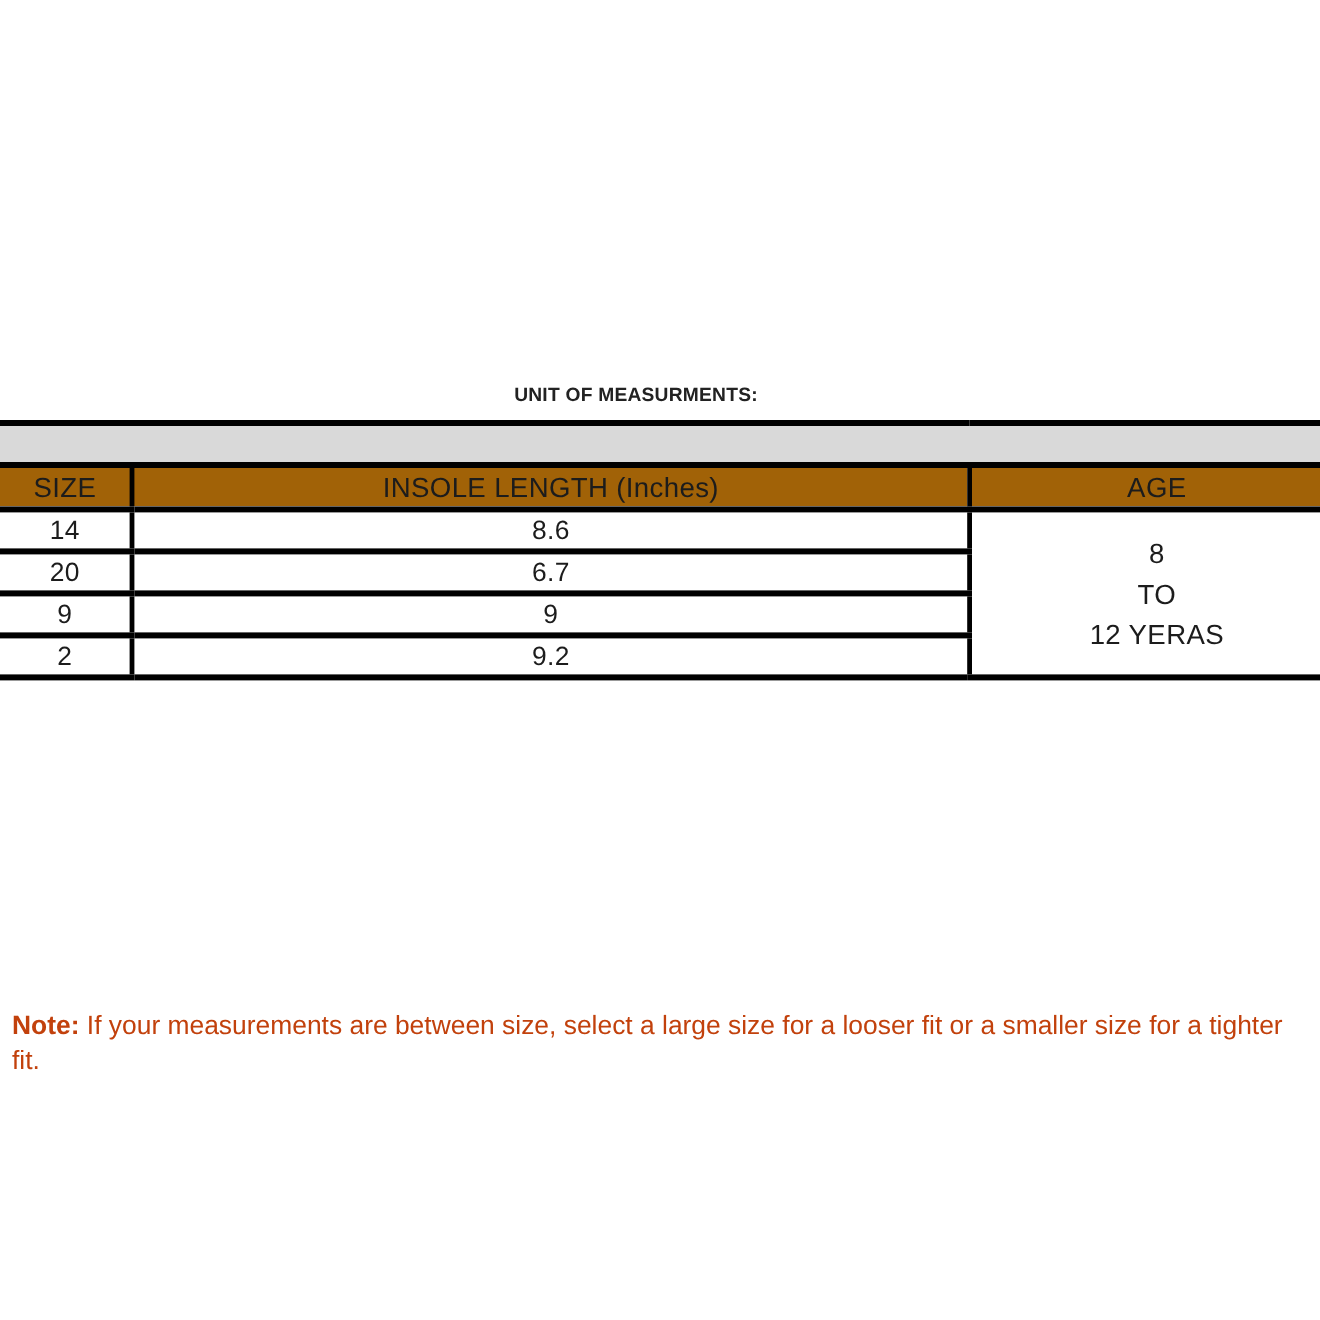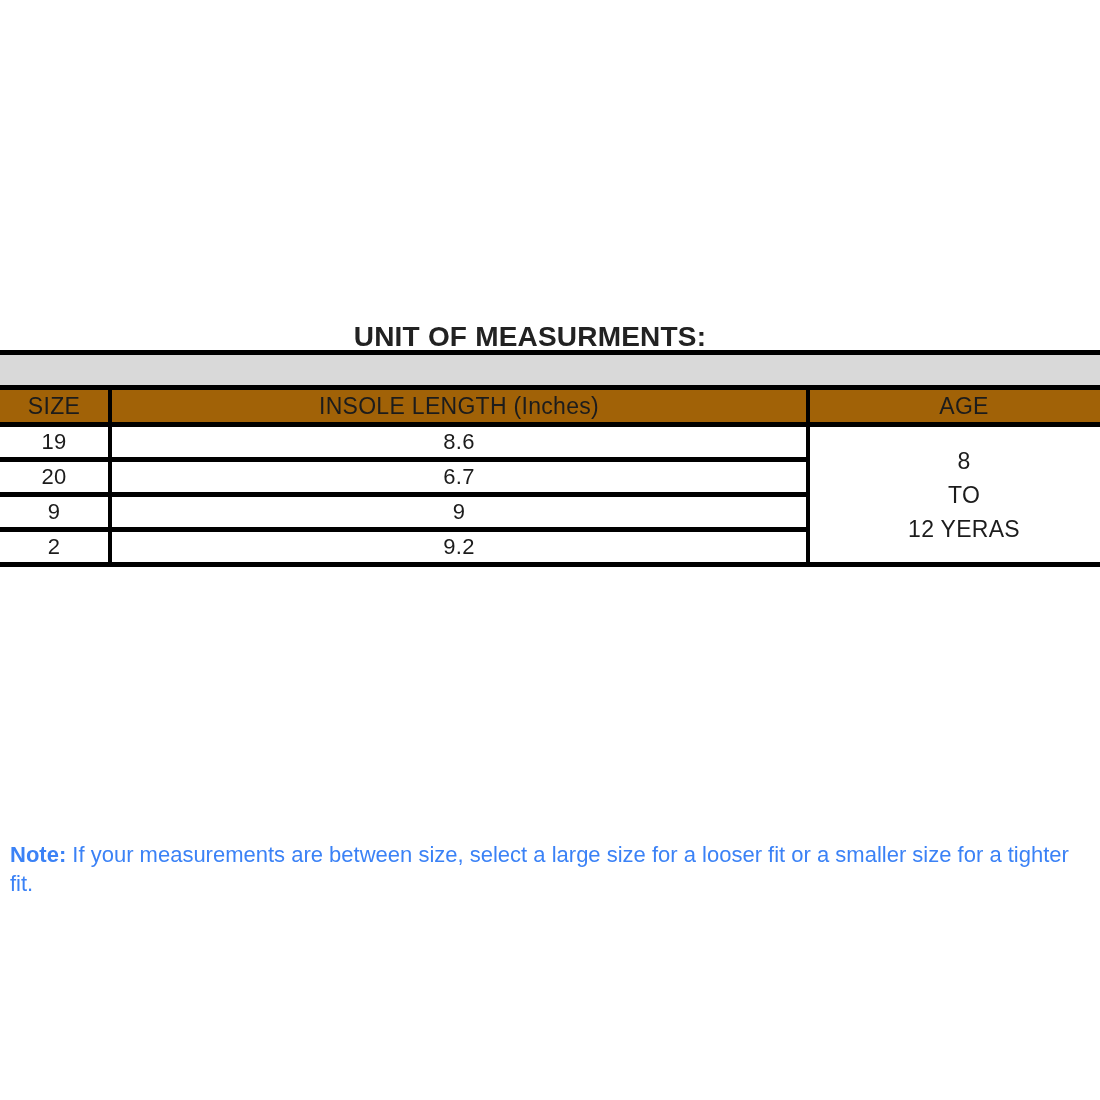--- a/index.html
+++ b/index.html
@@ -14,21 +14,21 @@
     overflow: hidden;
     font-family: "Liberation Sans", sans-serif;
     color: #1c1c1c;
   }
   .title {
     position: absolute;
     top: 321px;
     left: 0;
     width: 1060px;
     text-align: center;
-    font-size: 28px;
+    font-size: 16px;
     font-weight: 600;
     letter-spacing: 0.2px;
     color: #222222;
     white-space: nowrap;
   }
   table.size-table {
     position: absolute;
     top: 350px;
     left: 0;
     width: 1120px;
@@ -72,21 +72,21 @@
     line-height: 34px;
     font-size: 23px;
   }
   .note {
     position: absolute;
     top: 840px;
     left: 10px;
     width: 1080px;
     font-size: 22px;
     line-height: 29px;
-    color: #3b82f6;
+    color: #c2410c;
     margin: 0;
   }
   .note .note-label {
     font-weight: 700;
   }
 </style>
 </head>
 <body>
 
 <div class="title">UNIT OF MEASURMENTS:</div>
@@ -100,21 +100,21 @@
   <tbody>
     <tr class="spacer-row">
       <td class="spacer" colspan="3"></td>
     </tr>
     <tr class="head-row">
       <th>SIZE</th>
       <th>INSOLE LENGTH (Inches)</th>
       <th>AGE</th>
     </tr>
     <tr class="data-row">
-      <td>19</td>
+      <td>14</td>
       <td>8.6</td>
       <td class="age-cell" rowspan="4">
         <div>8</div>
         <div>TO</div>
         <div>12 YERAS</div>
       </td>
     </tr>
     <tr class="data-row">
       <td>20</td>
       <td>6.7</td>

